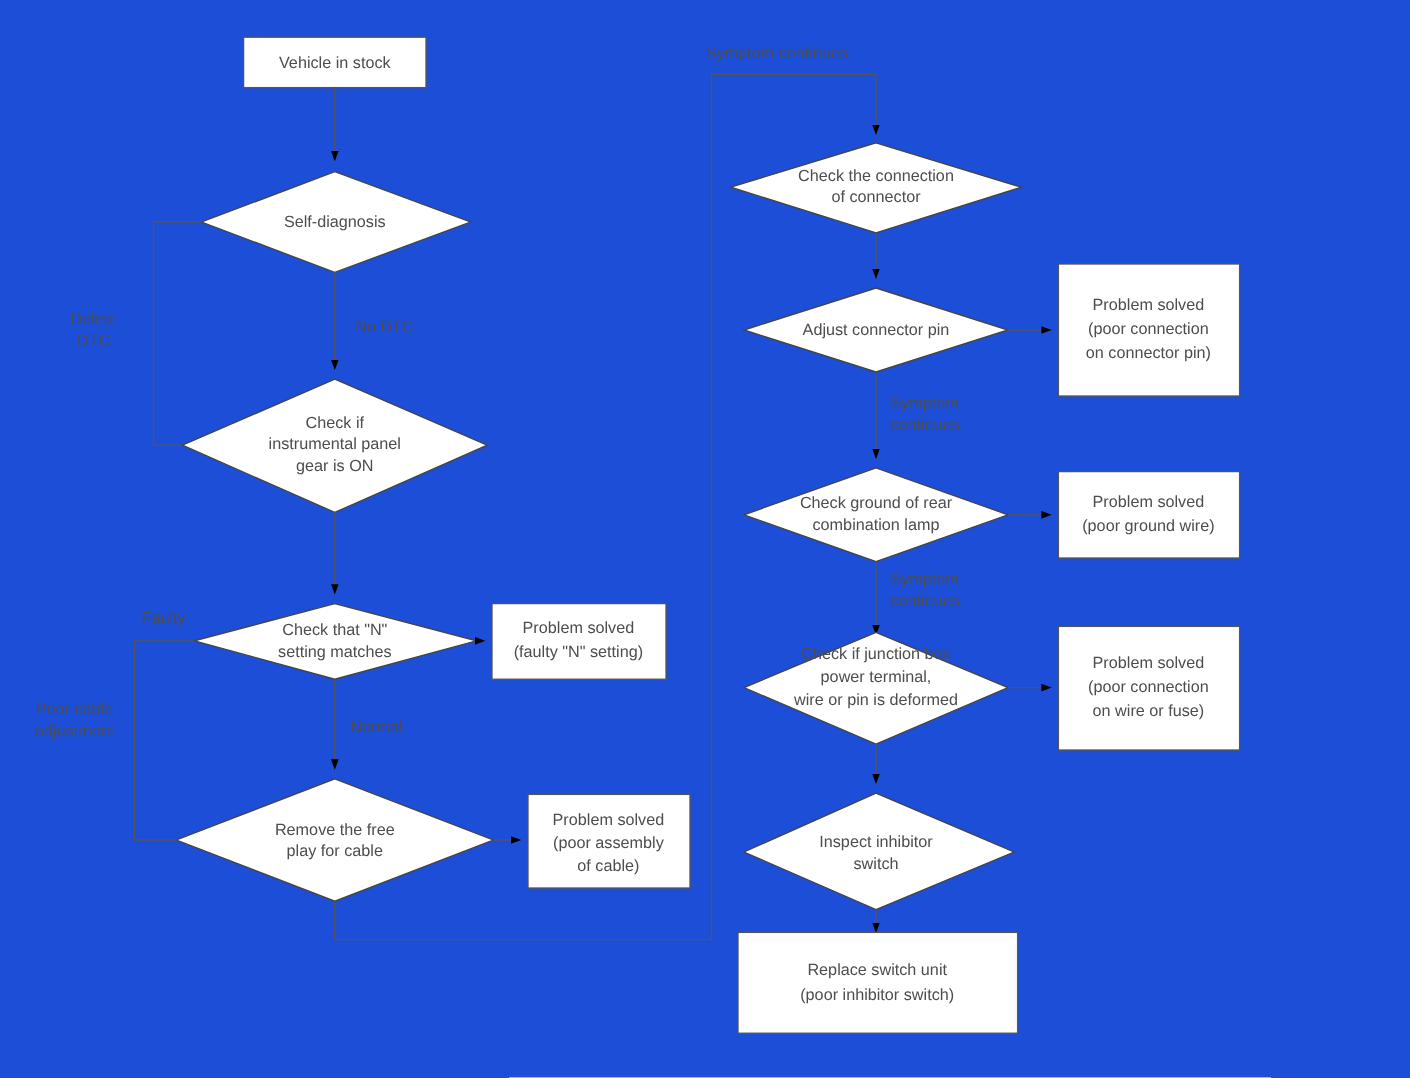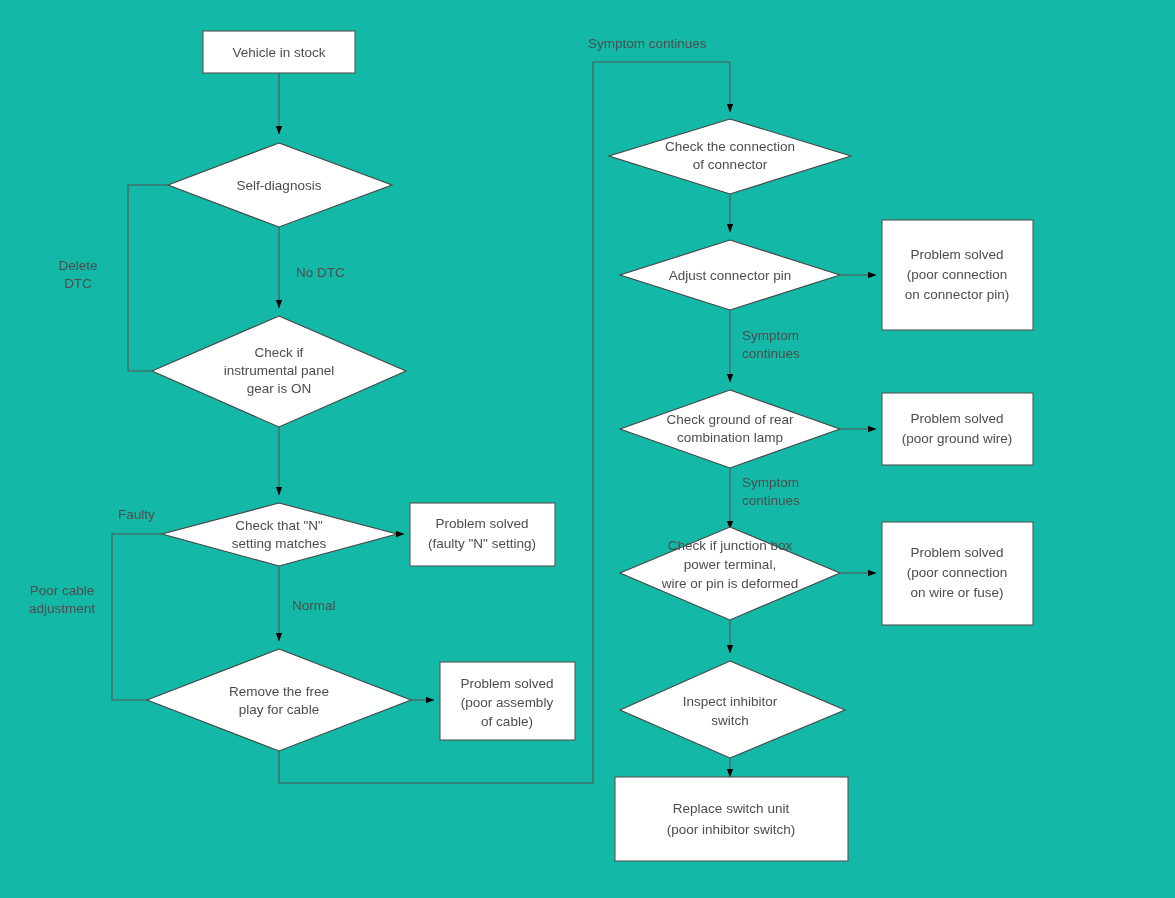--- a/index.html
+++ b/index.html
@@ -4,21 +4,21 @@
 <style>
   html, body {
     margin: 0;
     padding: 0;
     background: #ffffff;
   }
   #diagram-root {
     position: relative;
     width: 1175px;
     height: 898px;
-    background: #14b8a6;
+    background: #1d4ed8;
     font-family: "Liberation Sans", sans-serif;
   }
   svg.flow {
     display: block;
     width: 1175px;
     height: 898px;
   }
   .shape-stroke {
     fill: #ffffff;
     stroke: #555555;

